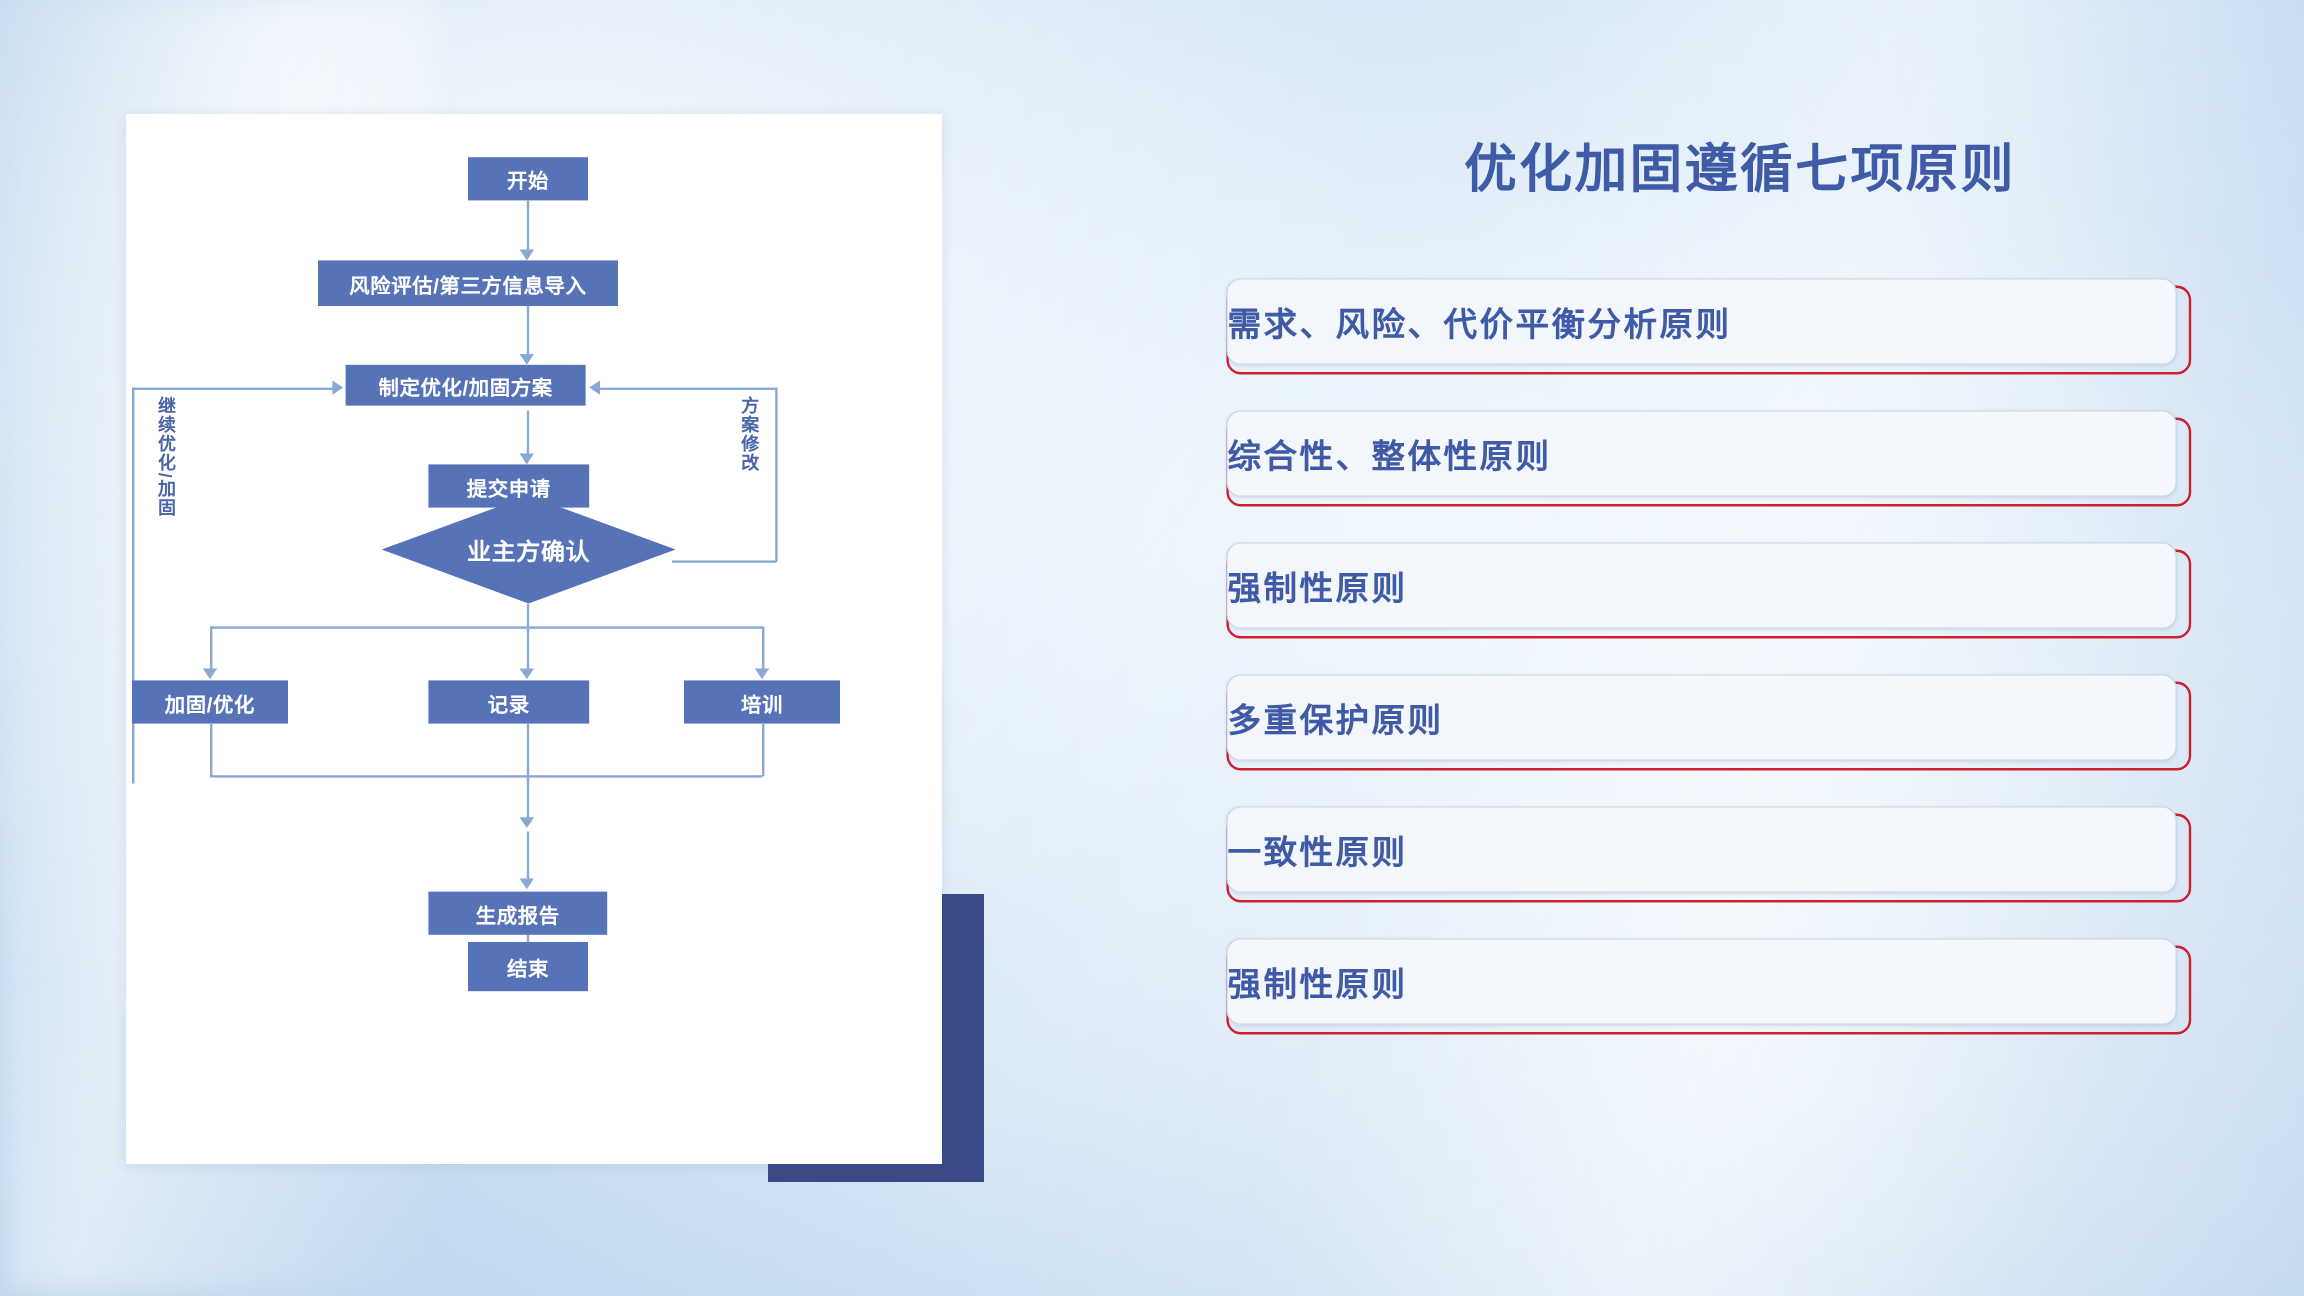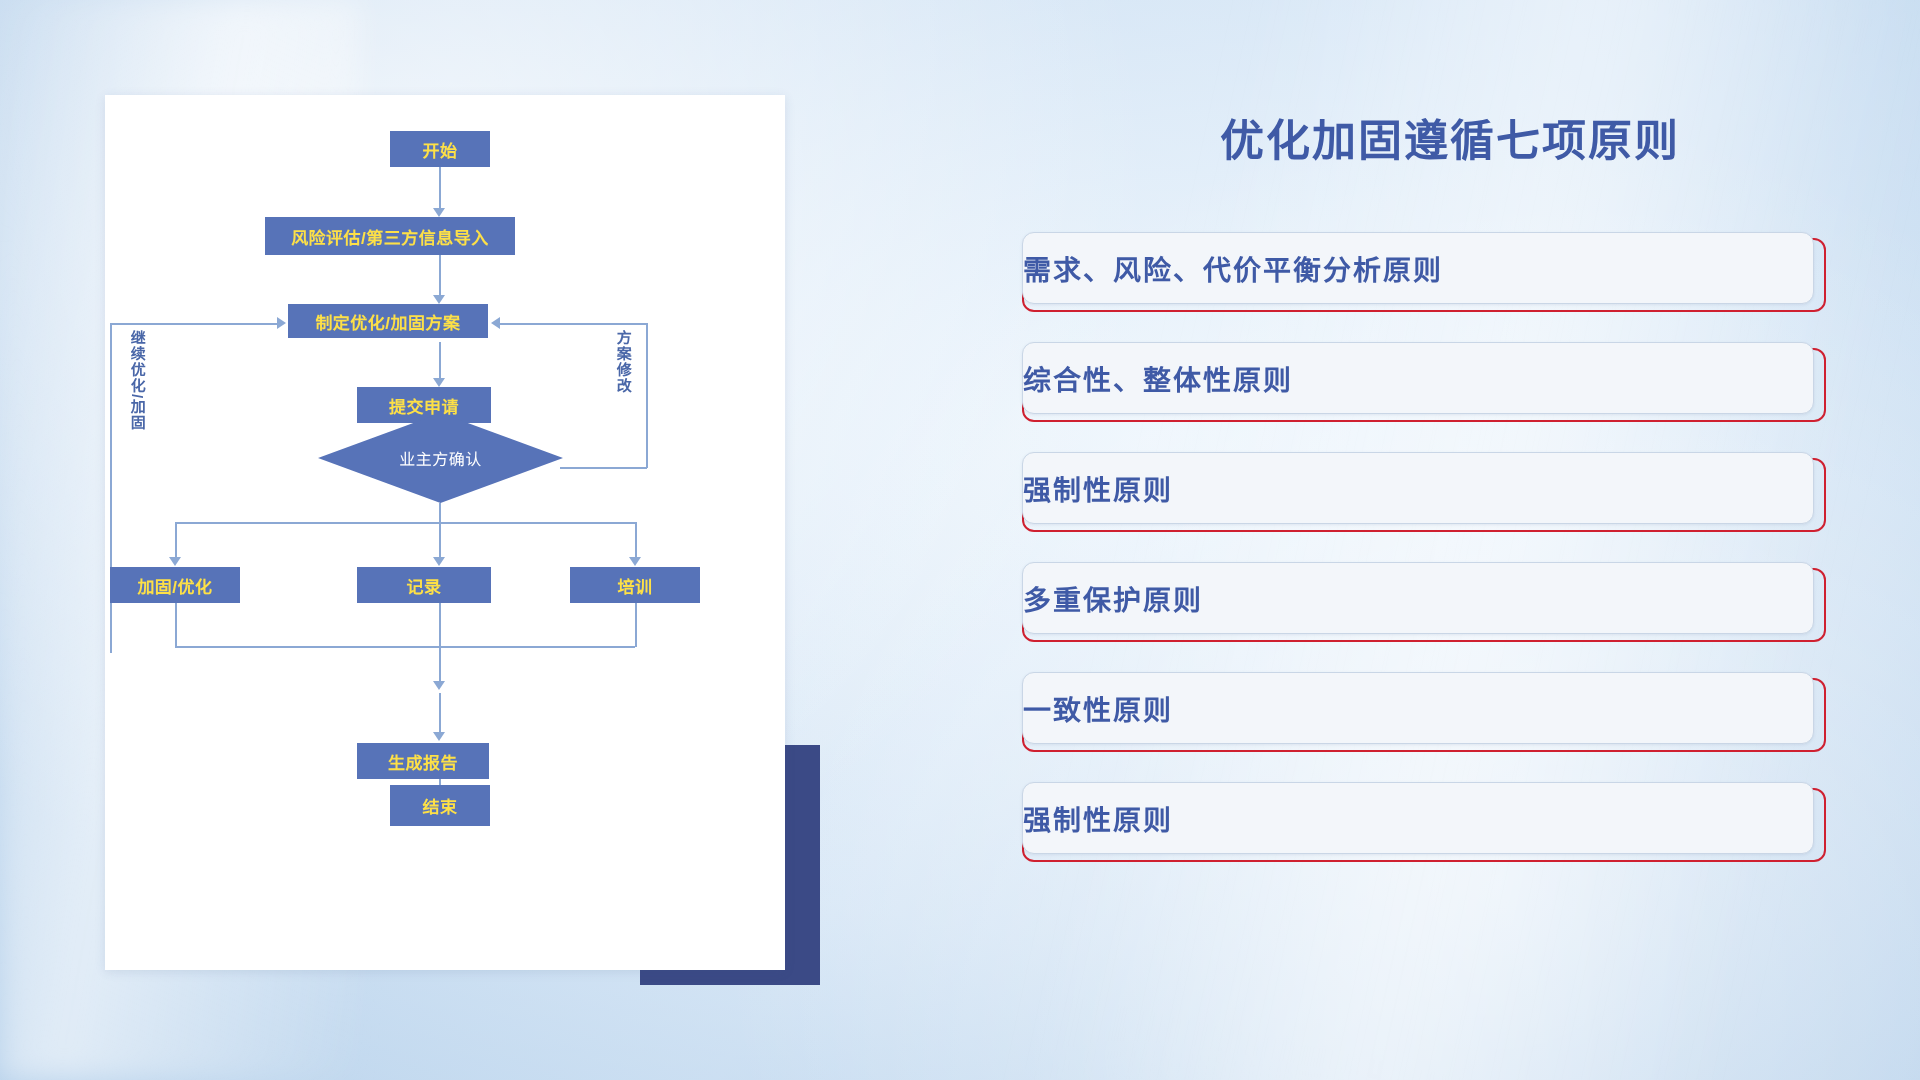--- a/index.html
+++ b/index.html
@@ -58,21 +58,21 @@
     background: #ffffff;
     box-shadow: 0 2px 10px rgba(60,80,130,0.12);
   }
   .flow {
     position: absolute;
     inset: 0;
   }
   .node {
     position: absolute;
     background: #5773b8;
-    color: #fde047;
+    color: #ffffff;
     font-size: 17px;
     font-weight: bold;
     display: flex;
     align-items: center;
     justify-content: center;
     white-space: nowrap;
     letter-spacing: 0.5px;
   }
   .diamond-wrap {
     position: absolute;
@@ -82,22 +82,22 @@
   }
   .diamond-shape {
     position: absolute;
     inset: 0;
     background: #5773b8;
     clip-path: polygon(50% 0%, 100% 50%, 50% 100%, 0% 50%);
   }
   .diamond-label {
     position: relative;
     color: #ffffff;
-    font-size: 16px;
-    font-weight: normal;
+    font-size: 20px;
+    font-weight: bold;
     letter-spacing: 0.5px;
   }
   .ln {
     position: absolute;
     background: #8ba8d4;
   }
   .ln-h { height: 1.5px; }
   .ln-v { width: 1.5px; }
   .arrow-down {
     position: absolute;
@@ -247,21 +247,21 @@
     <div class="ln ln-v" style="left:334px; top:508px; height:44px;"></div>
     <div class="ln ln-v" style="left:530px; top:508px; height:44px;"></div>
     <div class="ln ln-h" style="left:70px; top:551px; width:460px;"></div>
     <div class="ln ln-v" style="left:334px; top:551px; height:38px;"></div>
     <div class="arrow-down" style="left:328px; top:586px;"></div>
 
 
     <div class="ln ln-v" style="left:334px; top:598px; height:42px;"></div>
     <div class="arrow-down" style="left:328px; top:637px;"></div>
 
-    <div class="node" style="left:252px; top:648px; width:132px; height:36px;">生成报告</div>
+    <div class="node" style="left:252px; top:648px; width:149px; height:36px;">生成报告</div>
 
     <div class="ln ln-v" style="left:334px; top:684px; height:25px;"></div>
     <div class="arrow-down" style="left:328px; top:706px;"></div>
 
     <div class="node" style="left:285px; top:690px; width:100px; height:41px;">结束</div>
   </div>
 </div>
 
 <div class="right-title">优化加固遵循七项原则</div>
 

